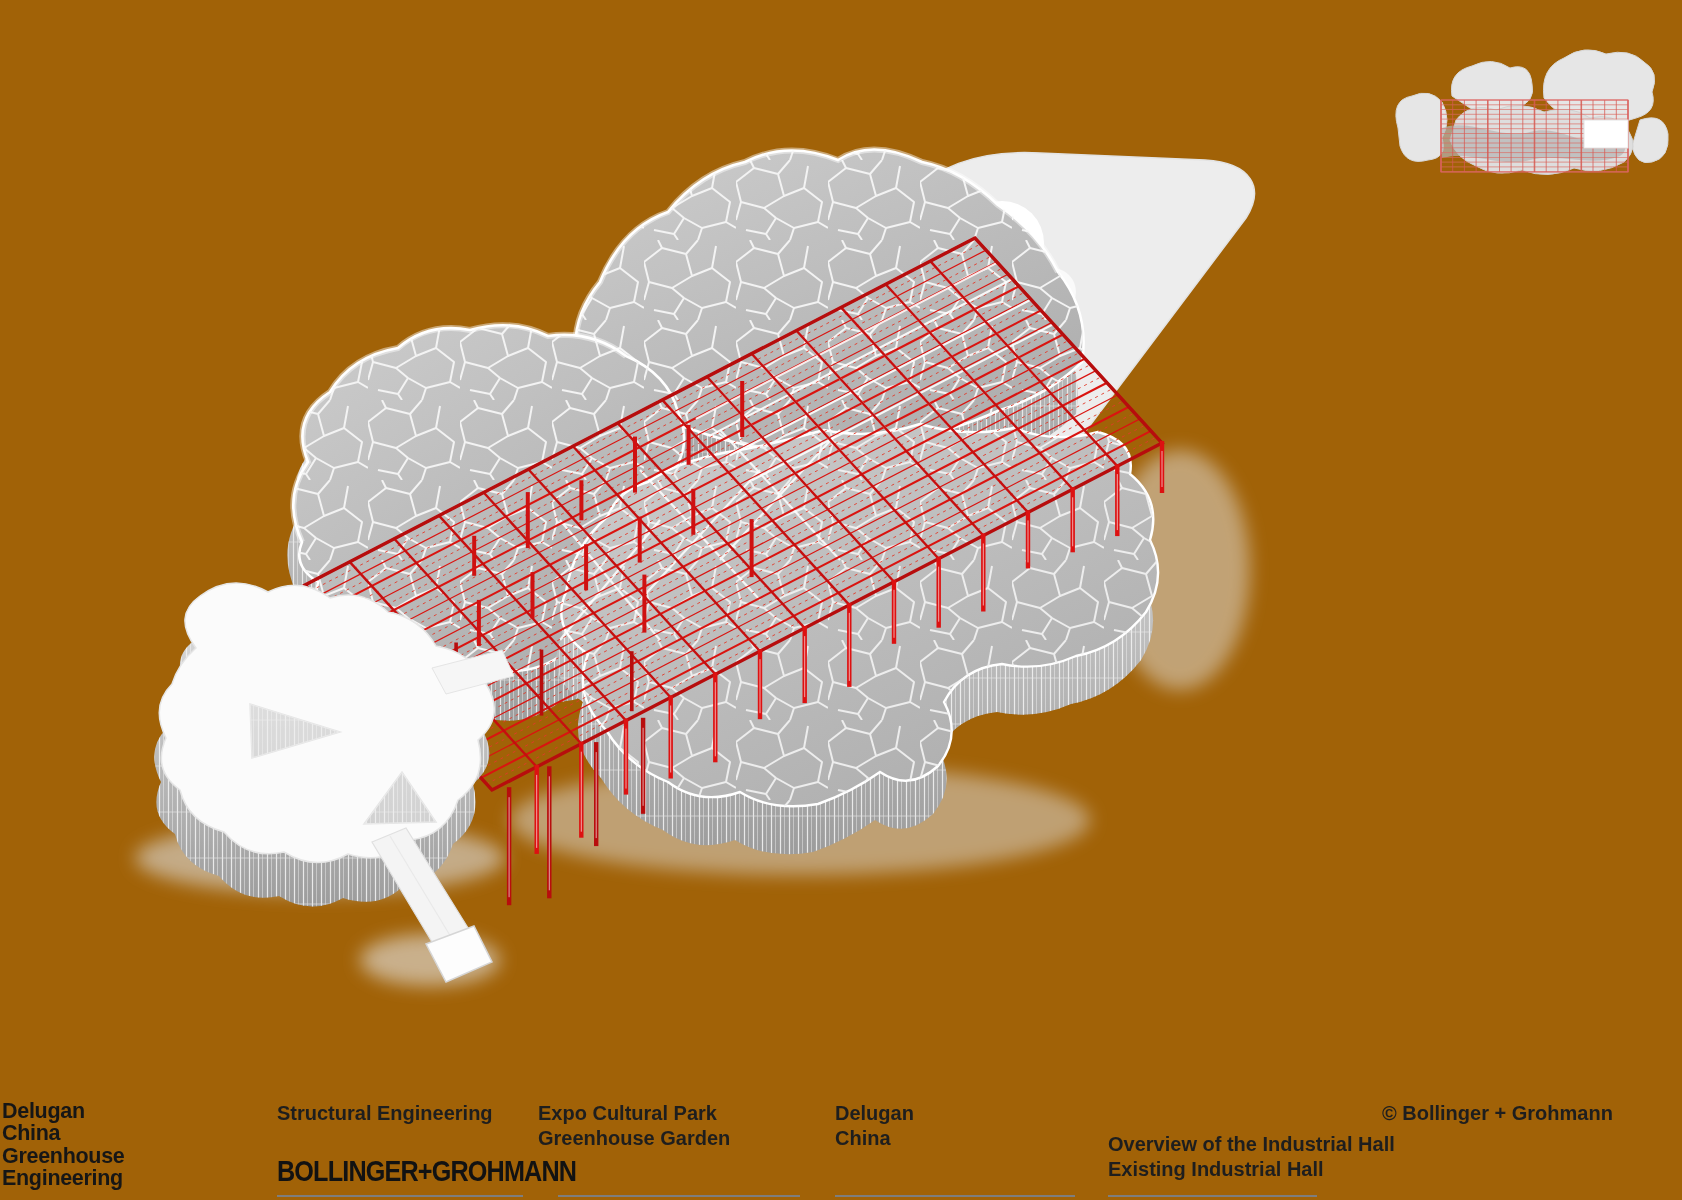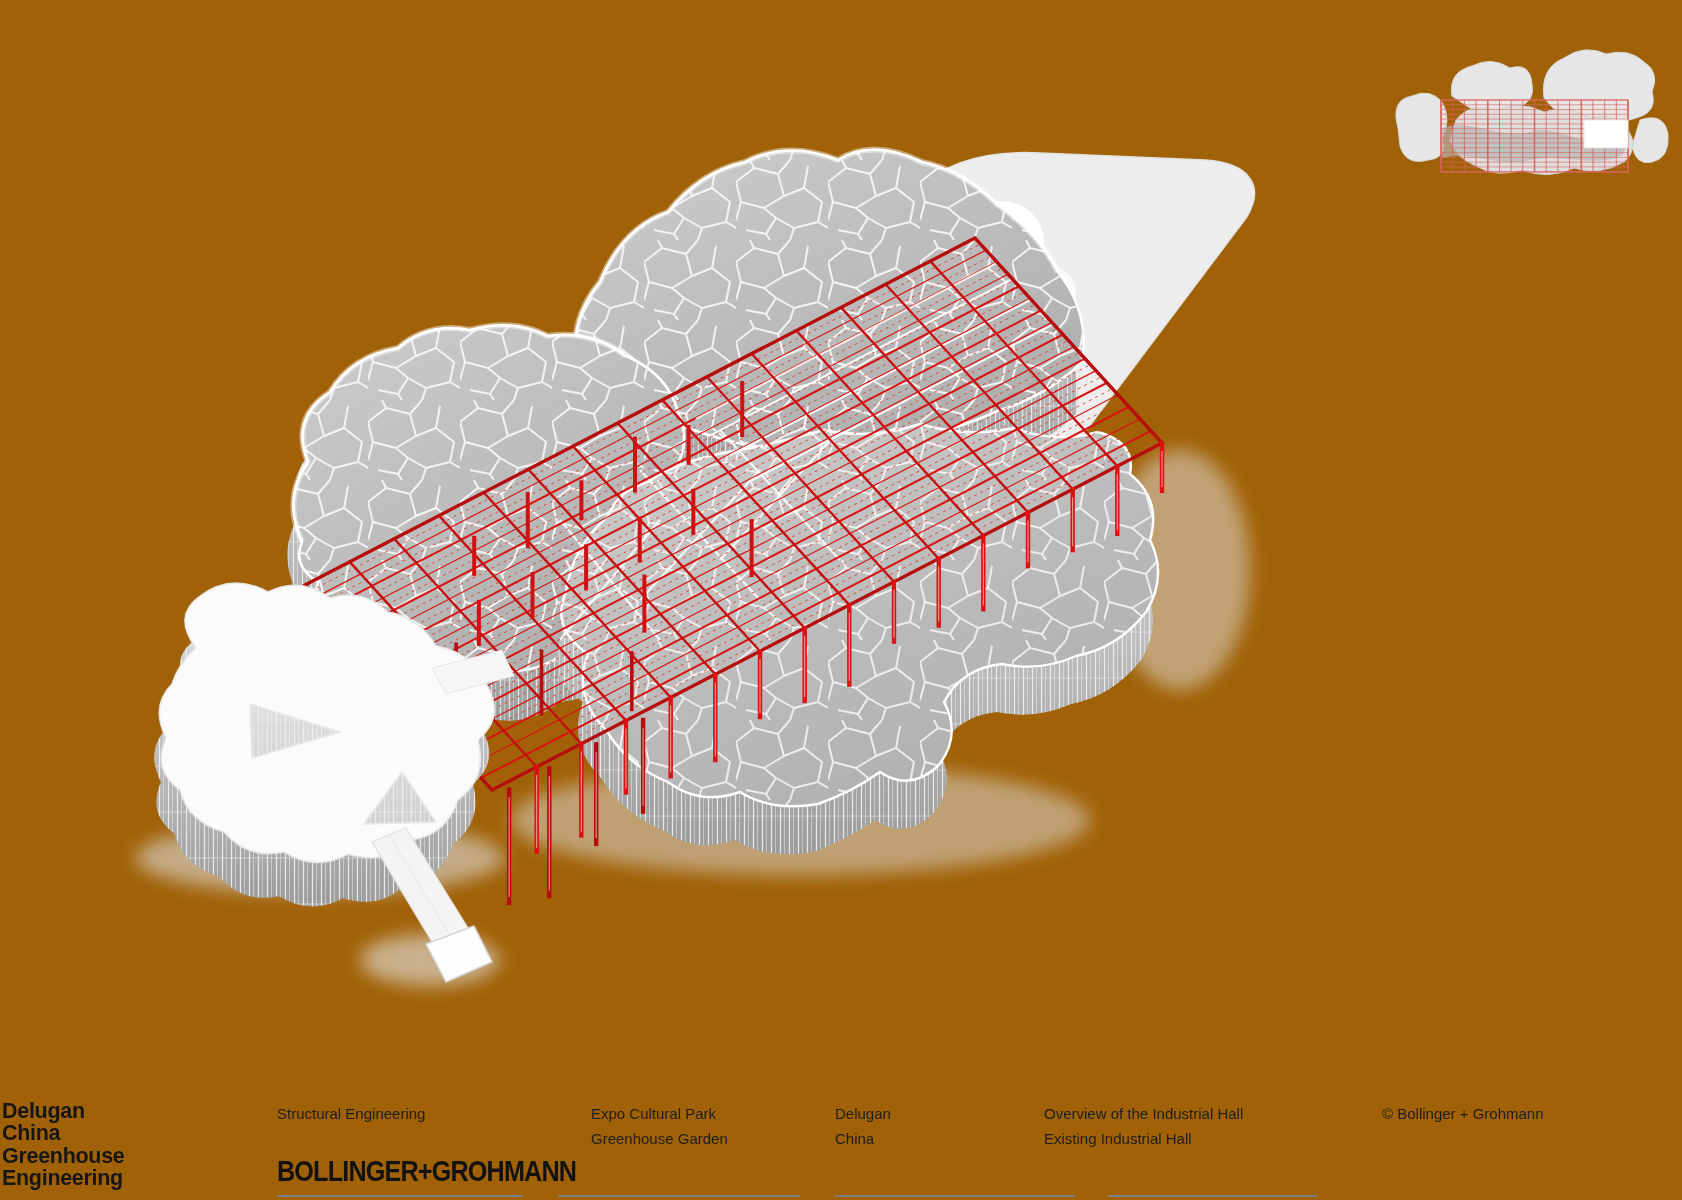--- a/index.html
+++ b/index.html
@@ -2,26 +2,26 @@
 <html><head>
 <meta charset="utf-8">
 <style>
   html,body{margin:0;padding:0;background:#fff;}
   .stage{position:relative;width:1682px;height:1200px;background:#a16207;overflow:hidden;
          font-family:"Liberation Sans",sans-serif;color:#1e1e1e;padding-left:28px;}
   .render-svg{position:absolute;left:0;top:0;}
   
   .logo{position:absolute;left:2px;top:1100px;font-weight:700;font-size:21.5px;
         line-height:22.4px;letter-spacing:-0.3px;color:#161616;}
-  .fcol{position:absolute;top:1101px;font-size:15px;line-height:25px;color:#1e1e1e;}
+  .fcol{position:absolute;top:1101px;font-size:20px;line-height:25px;color:#1e1e1e;font-weight:bold;}
   .fcol .line{white-space:nowrap;}
   .brand{position:absolute;top:1154px;font-weight:700;font-size:30px;letter-spacing:-1px;
          transform:scaleX(.84);transform-origin:0 50%;white-space:nowrap;color:#121212;}
   .rule{position:absolute;top:1195px;height:2px;background:#7e7e7e;}
-  .c1{left:277px;} .c2{left:591px;} .c3{left:835px;} .c4{left:1044px;} .c5{left:1382px;}
+  .c1{left:277px;} .c2{left:538px;} .c3{left:835px;} .c4{left:1108px;margin-top:31px;} .c5{left:1382px;}
   .r1{left:277px;width:246px;} .r2{left:558px;width:242px;}
   .r3{left:835px;width:240px;} .r4{left:1108px;width:209px;}
 </style>
 </head>
 <body>
 
 <div class="stage">
 
 <svg class="render-svg" width="1682" height="1200" viewBox="0 0 1682 1200">
   <defs>

